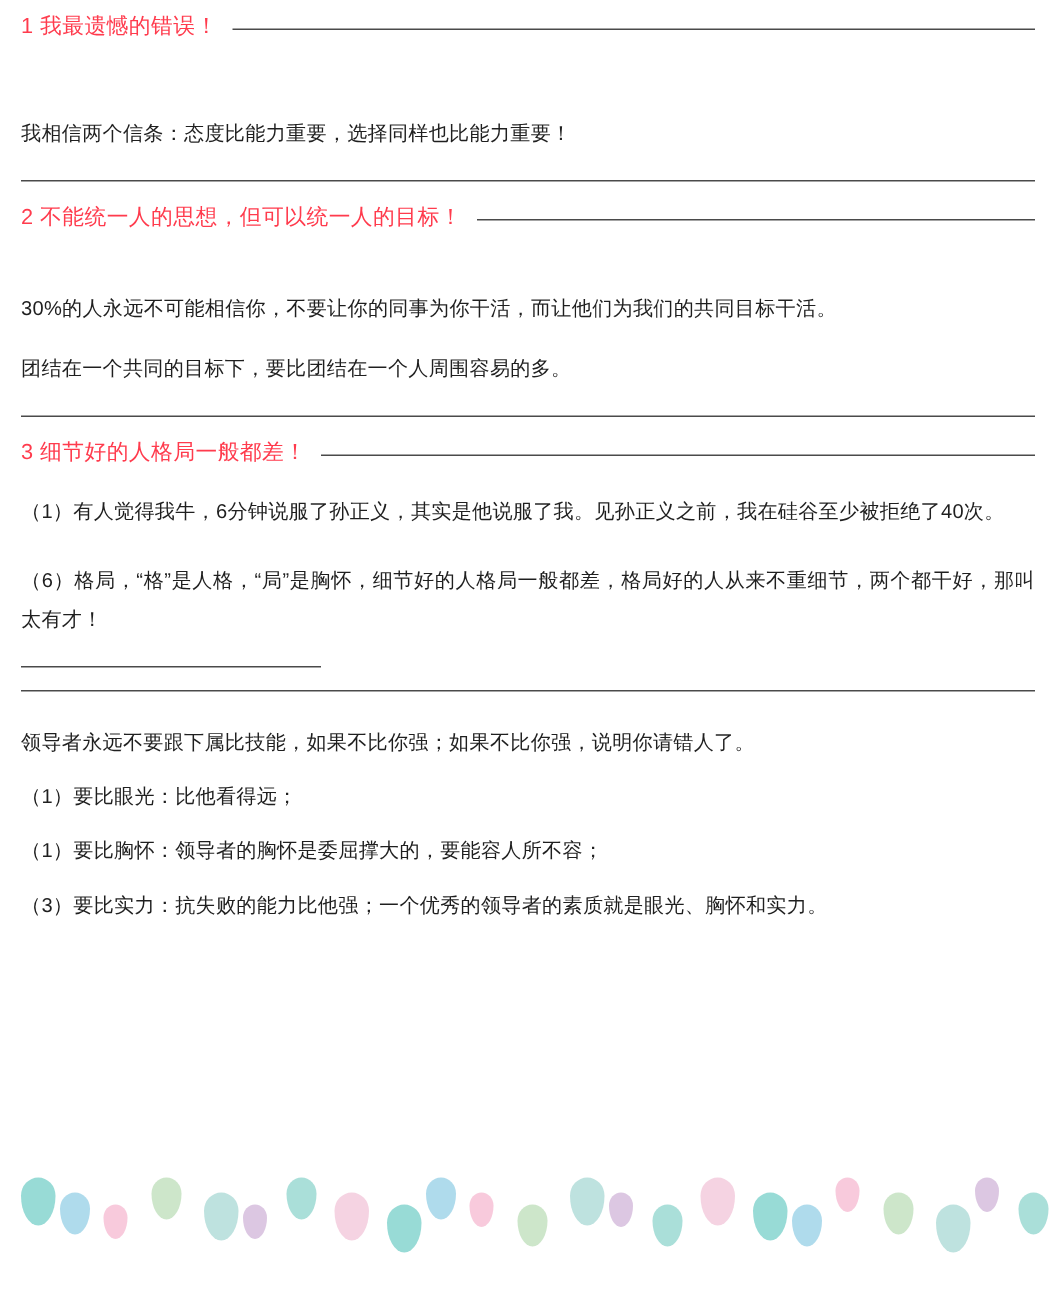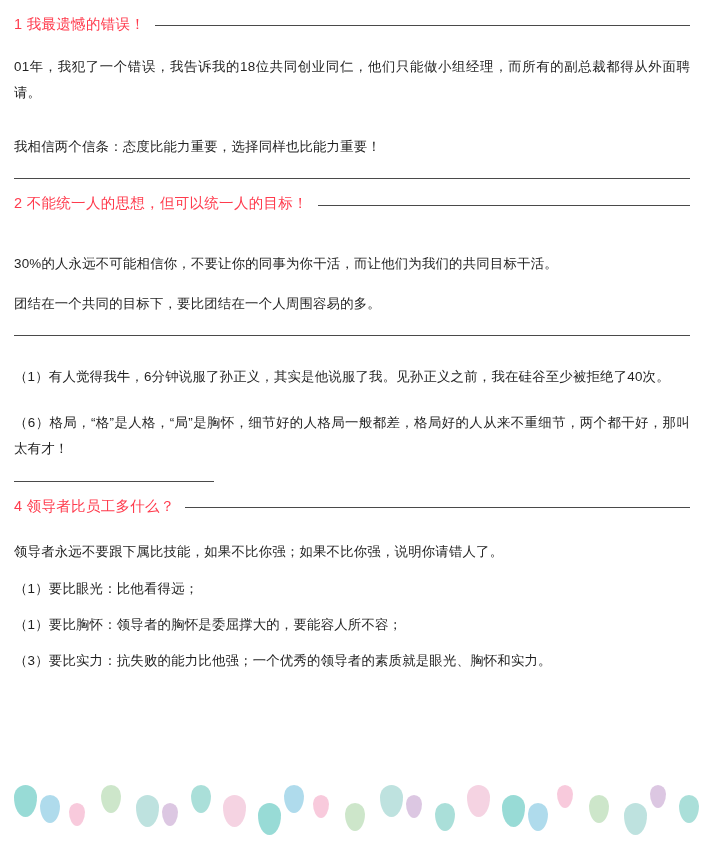--- a/index.html
+++ b/index.html
@@ -12,21 +12,21 @@
     height: 859px;
     font-family: "Liberation Sans", "DejaVu Sans", sans-serif;
     color: #1a1a1a;
     overflow: hidden;
     position: relative;
   }
   .page {
     width: 704px;
     height: 859px;
     box-sizing: border-box;
-    padding: 8px 14px;
+    padding: 2px 14px;
     position: relative;
   }
 
   
   .heading-row {
     display: flex;
     align-items: center;
     width: 100%;
   }
   .heading-text {
@@ -94,21 +94,20 @@
 <body>
 
 <div class="page">
 
   <div class="spacer-6"></div>
   <div class="heading-row">
     <div class="heading-text">1 我最遗憾的错误！</div>
     <div class="heading-rule"></div>
   </div>
   <div class="spacer-18"></div>
-  <div class="para">01年，我犯了一个错误，我告诉我的18位共同创业同仁，他们只能做小组经理，而所有的副总裁都得从外面聘请。</div>
   <div class="spacer-14"></div>
   <div class="spacer-14"></div>
   <div class="para">我相信两个信条：态度比能力重要，选择同样也比能力重要！</div>
 
   <div class="spacer-18"></div>
   <div class="rule-full"></div>
   <div class="spacer-14"></div>
 
   <div class="heading-row">
     <div class="heading-text">2 不能统一人的思想，但可以统一人的目标！</div>
@@ -117,32 +116,35 @@
   <div class="spacer-22"></div>
   <div class="spacer-14"></div>
   <div class="para">30%的人永远不可能相信你，不要让你的同事为你干活，而让他们为我们的共同目标干活。</div>
   <div class="spacer-14"></div>
   <div class="para">团结在一个共同的目标下，要比团结在一个人周围容易的多。</div>
 
   <div class="spacer-18"></div>
   <div class="rule-full"></div>
   <div class="spacer-14"></div>
 
+  <div class="heading-row">
+    <div class="heading-text">3 细节好的人格局一般都差！</div>
+    <div class="heading-rule"></div>
+  </div>
   <div class="spacer-14"></div>
   <div class="para">（1）有人觉得我牛，6分钟说服了孙正义，其实是他说服了我。见孙正义之前，我在硅谷至少被拒绝了40次。</div>
   <div class="spacer-10"></div>
   <div class="spacer-10"></div>
   <div class="para">（6）格局，“格”是人格，“局”是胸怀，细节好的人格局一般都差，格局好的人从来不重细节，两个都干好，那叫太有才！</div>
 
   <div class="spacer-18"></div>
   <div class="rule-short"></div>
   <div class="spacer-14"></div>
 
   <div class="heading-row">
-    <div class="heading-text">4 领导者比员工多什么？</div>
     <div class="heading-rule"></div>
   </div>
   <div class="spacer-22"></div>
   <div class="para">领导者永远不要跟下属比技能，如果不比你强；如果不比你强，说明你请错人了。</div>
   <div class="spacer-10"></div>
   <div class="para">（1）要比眼光：比他看得远；</div>
   <div class="spacer-10"></div>
   <div class="para">（1）要比胸怀：领导者的胸怀是委屈撑大的，要能容人所不容；</div>
   <div class="spacer-10"></div>
   <div class="para">（3）要比实力：抗失败的能力比他强；一个优秀的领导者的素质就是眼光、胸怀和实力。</div>

